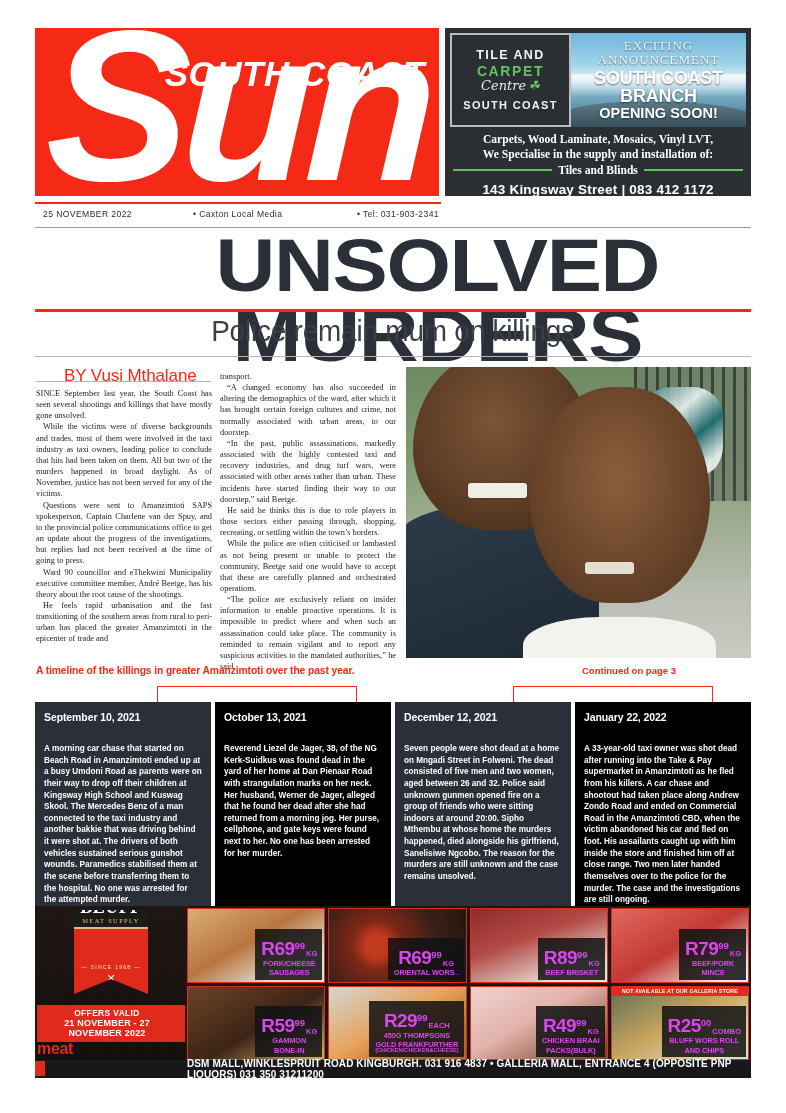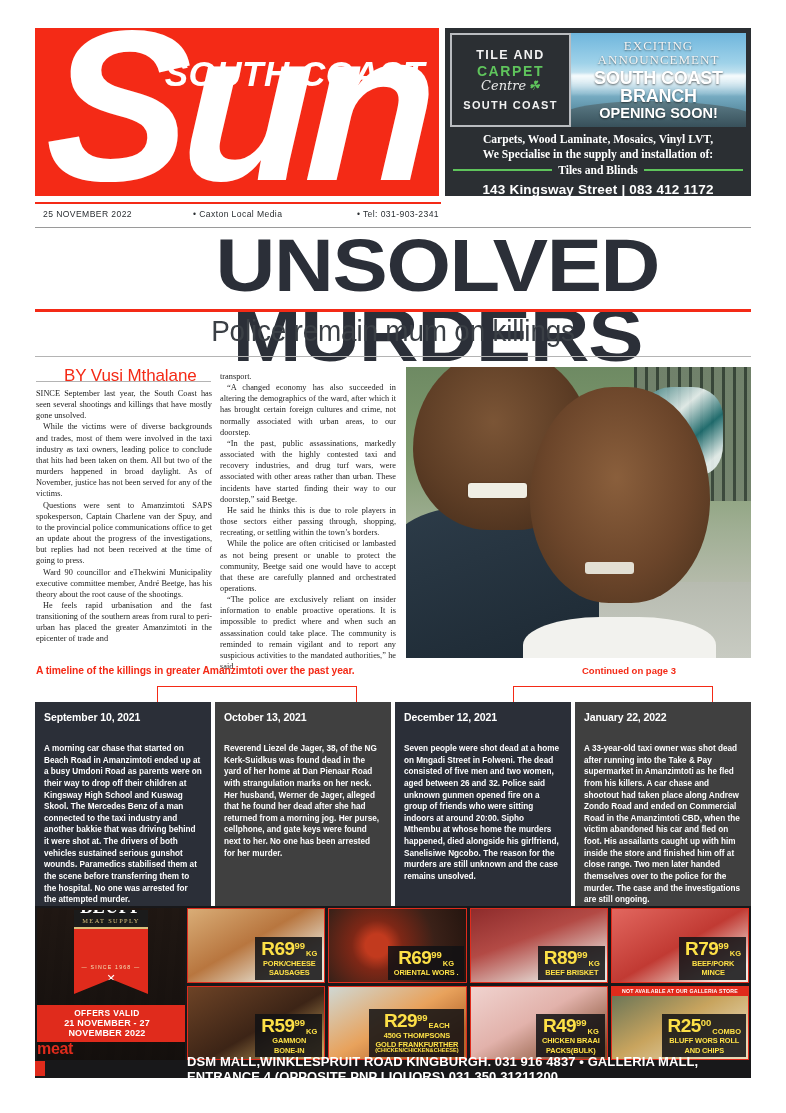--- a/index.html
+++ b/index.html
@@ -232,21 +232,21 @@
     position: absolute; left: 36px; top: 665px;
     color: #f42a16; font-weight: bold; font-size: 10.3px;
     letter-spacing: -.1px;
   }
   .tl-wrap { position: absolute; left: 35px; top: 686px; width: 716px; height: 208px; }
   .tl-connectors { position: absolute; left: 0; top: 0; width: 716px; height: 22px; }
   .conn { position: absolute; border: 1.6px solid #f42a16; border-bottom: none; height: 16px; }
   .tl-boxes { position: absolute; left: 0; top: 16px; width: 716px; display: flex; gap: 4px; }
   .tl-box { width: 176px; min-height: 192px; padding: 9px 9px 10px 9px; color: #fff; }
   .tl-box.dark { background: #2b2f38; }
-  .tl-box.grey { background: #404040; }
+  .tl-box.grey { background: #000000; }
   .tl-date { font-size: 10.5px; font-weight: bold; margin-bottom: 20px; letter-spacing: -.1px; }
   .tl-body { font-size: 8.2px; font-weight: bold; line-height: 1.42; }
 
   
   .bottomad {
     position: absolute; left: 35px; top: 906px; width: 716px; height: 172px;
     background: #18181a; overflow: hidden;
   }
   .ba-left {
     position: absolute; left: 2px; top: 2px; width: 148px; height: 152px;
@@ -282,36 +282,36 @@
   .ba-offers .o2 { font-size: 9px; font-weight: bold; letter-spacing: .2px;}
 
   .ba-grid {
     position: absolute; left: 152px; top: 2px; width: 562px; height: 152px;
     display: grid; grid-template-columns: repeat(4, 1fr); grid-template-rows: 1fr 1fr; gap: 3px;
   }
   .prod { position: relative; border: 1.6px solid #e02b1c; overflow: hidden; }
   .prod .bg { position: absolute; inset: 0; }
   .price-tag {
     position: absolute; right: 2px; bottom: 2px;
-    background: rgba(18,18,20,.86); color: #fde047;
-    padding: 2px 5px 3px 6px; text-align: center; line-height: 1;
+    background: rgba(18,18,20,.86); color: #d946ef;
+    padding: 10px 5px 3px 6px; text-align: center; line-height: 1;
   }
   .pt-main { font-size: 19px; font-weight: bold; letter-spacing: -.6px; display: inline-block;}
   .pt-sup { font-size: 9.5px; font-weight: bold; vertical-align: super; }
   .pt-unit { font-size: 7.5px; font-weight: bold; display: inline-block; vertical-align: bottom; margin-left: 1px;}
   .pt-name { font-size: 7.4px; font-weight: bold; margin-top: 2px; letter-spacing: -.1px; }
   .pt-name2 { font-size: 5.6px; font-weight: bold; }
   .notavail {
     position: absolute; left: 0; right: 0; top: 0; background: #e02b1c;
     color: #fff; font-size: 5.2px; font-weight: bold; text-align: center; padding: 1.5px 0;
     letter-spacing: .2px;
   }
   .ba-footer {
     position: absolute; left: 152px; bottom: 2px; width: 562px; height: 15px;
-    color: #fff; font-size: 13px; font-weight: bold;
+    color: #fff; font-size: 10px; font-weight: bold;
     display: flex; align-items: center; justify-content: center; letter-spacing: .1px;
   }
   .ba-redstrip { position: absolute; left: 0px; bottom: 2px; width: 10px; height: 15px; background: #e02b1c;}
 </style>
 </head>
 <body>
 
 <div class="page">
 
   <div class="masthead-row">

